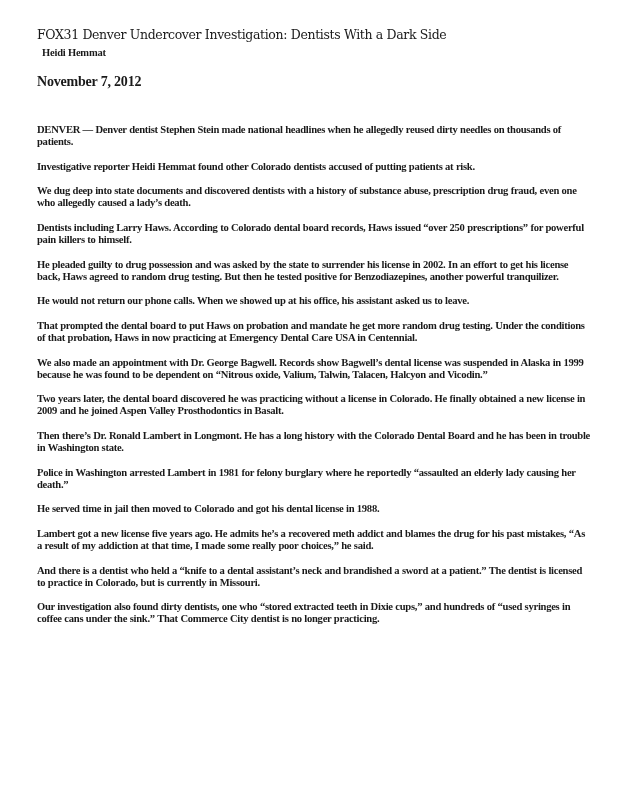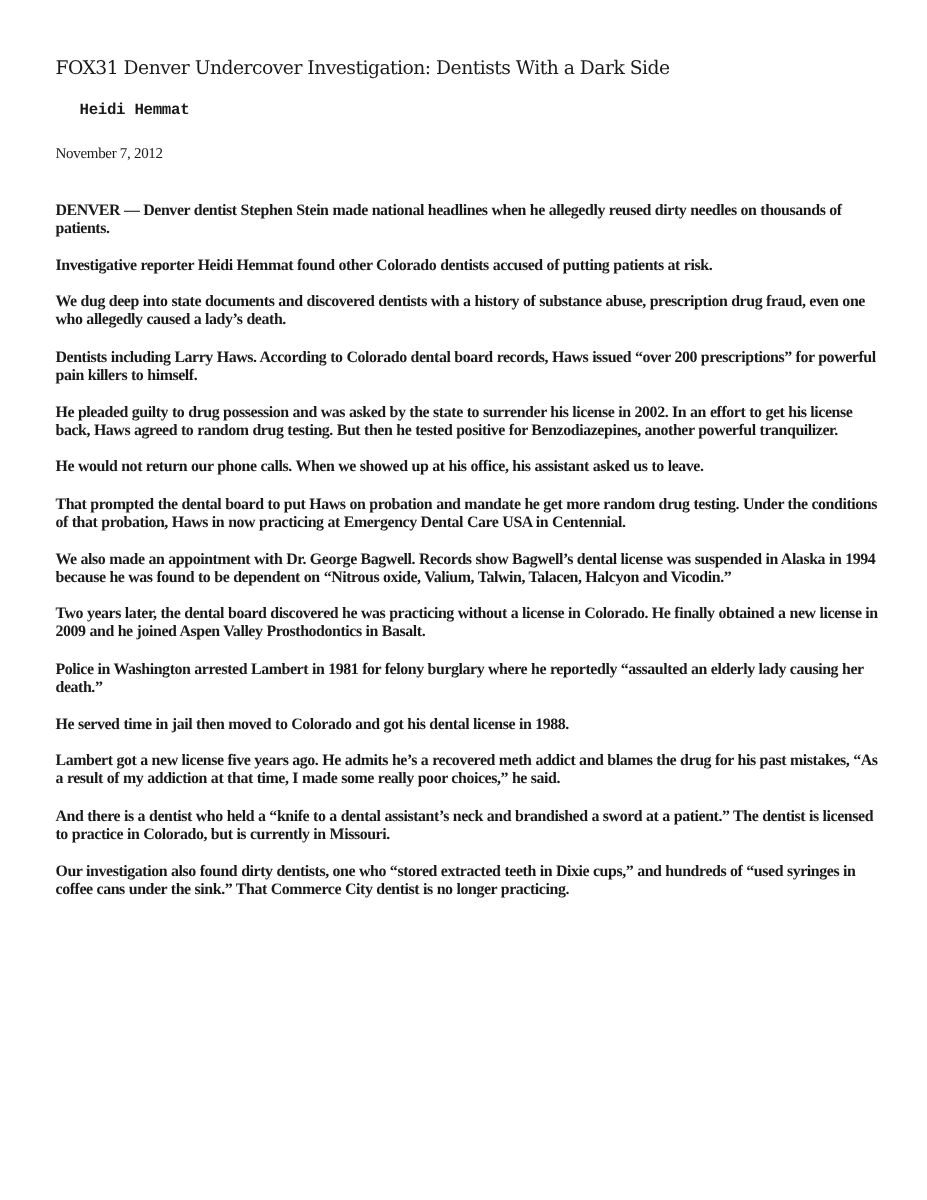--- a/index.html
+++ b/index.html
@@ -10,53 +10,53 @@
     body {
       width: 618px;
       height: 800px;
       overflow: hidden;
       position: relative;
       color: #111111;
     }
     .page {
       position: absolute;
       left: 37px;
-      top: 38px;
+      top: 28px;
       width: 555px;
     }
     .title {
       font-family: "DejaVu Serif", serif;
       font-size: 12.5px;
       font-weight: normal;
       letter-spacing: -0.35px;
       line-height: 14px;
       color: #1a1a1a;
       margin: 0;
       white-space: nowrap;
     }
     .byline {
-      font-family: Liberation Mono, monospace;
+      font-family: Liberation Serif, serif;
       font-size: 10.5px;
       font-weight: bold;
       letter-spacing: -0.2px;
       line-height: 12px;
-      margin: 16px;
+      margin: 5px;
       color: #1a1a1a;
     }
     .dateline {
       font-family: "Liberation Serif", serif;
-      font-size: 10px;
-      font-weight: normal;
+      font-size: 14px;
+      font-weight: bold;
       letter-spacing: -0.2px;
       line-height: 12px;
       margin: 17px 0 0 0;
       color: #1a1a1a;
     }
     .body {
-      margin-top: 26px;
+      margin-top: 36px;
     }
     .para {
       font-family: "Liberation Serif", serif;
       font-size: 10.6px;
       font-weight: bold;
       letter-spacing: -0.28px;
       word-spacing: 0.2px;
       line-height: 12.2px;
       margin: 0 0 12.3px 0;
       color: #1a1a1a;
@@ -67,25 +67,26 @@
 
 <div class="page">
   <h1 class="title">FOX31 Denver Undercover Investigation: Dentists With a Dark Side</h1>
   <p class="byline">Heidi Hemmat</p>
   <p class="dateline">November 7, 2012</p>
 
   <div class="body">
     <p class="para">DENVER — Denver dentist Stephen Stein made national headlines when he allegedly reused dirty needles on thousands of patients.</p>
     <p class="para">Investigative reporter Heidi Hemmat found other Colorado dentists accused of putting patients at risk.</p>
     <p class="para">We dug deep into state documents and discovered dentists with a history of substance abuse, prescription drug fraud, even one who allegedly caused a lady’s death.</p>
-    <p class="para">Dentists including Larry Haws. According to Colorado dental board records, Haws issued “over 200 prescriptions” for powerful pain killers to himself.</p>
+    <p class="para">Dentists including Larry Haws. According to Colorado dental board records, Haws issued “over 250 prescriptions” for powerful pain killers to himself.</p>
     <p class="para">He pleaded guilty to drug possession and was asked by the state to surrender his license in 2002. In an effort to get his license back, Haws agreed to random drug testing. But then he tested positive for Benzodiazepines, another powerful tranquilizer.</p>
     <p class="para">He would not return our phone calls. When we showed up at his office, his assistant asked us to leave.</p>
     <p class="para">That prompted the dental board to put Haws on probation and mandate he get more random drug testing. Under the conditions of that probation, Haws in now practicing at Emergency Dental Care USA in Centennial.</p>
-    <p class="para">We also made an appointment with Dr. George Bagwell. Records show Bagwell’s dental license was suspended in Alaska in 1994 because he was found to be dependent on “Nitrous oxide, Valium, Talwin, Talacen, Halcyon and Vicodin.”</p>
+    <p class="para">We also made an appointment with Dr. George Bagwell. Records show Bagwell’s dental license was suspended in Alaska in 1999 because he was found to be dependent on “Nitrous oxide, Valium, Talwin, Talacen, Halcyon and Vicodin.”</p>
     <p class="para">Two years later, the dental board discovered he was practicing without a license in Colorado. He finally obtained a new license in 2009 and he joined Aspen Valley Prosthodontics in Basalt.</p>
+    <p class="para">Then there’s Dr. Ronald Lambert in Longmont. He has a long history with the Colorado Dental Board and he has been in trouble in Washington state.</p>
     <p class="para">Police in Washington arrested Lambert in 1981 for felony burglary where he reportedly “assaulted an elderly lady causing her death.”</p>
     <p class="para">He served time in jail then moved to Colorado and got his dental license in 1988.</p>
     <p class="para">Lambert got a new license five years ago. He admits he’s a recovered meth addict and blames the drug for his past mistakes, “As a result of my addiction at that time, I made some really poor choices,” he said.</p>
     <p class="para">And there is a dentist who held a “knife to a dental assistant’s neck and brandished a sword at a patient.” The dentist is licensed to practice in Colorado, but is currently in Missouri.</p>
     <p class="para">Our investigation also found dirty dentists, one who “stored extracted teeth in Dixie cups,” and hundreds of “used syringes in coffee cans under the sink.” That Commerce City dentist is no longer practicing.</p>
   </div>
 </div>
 
 </body></html>

